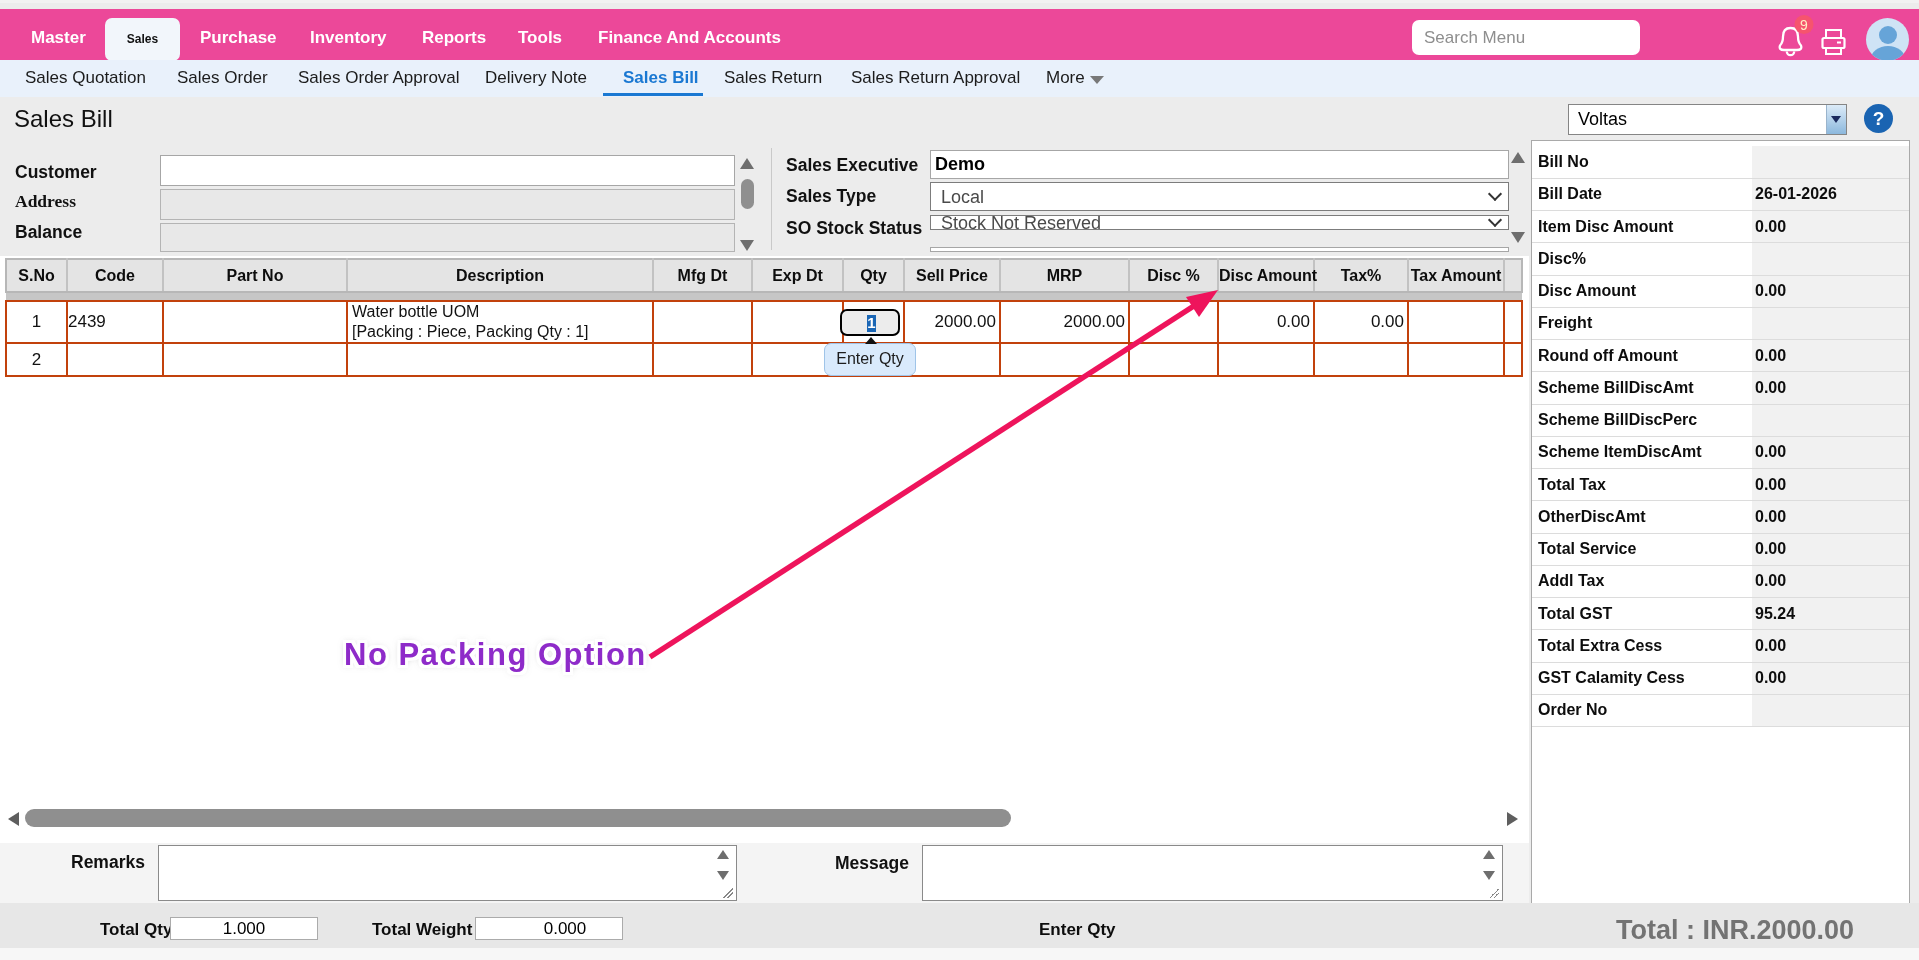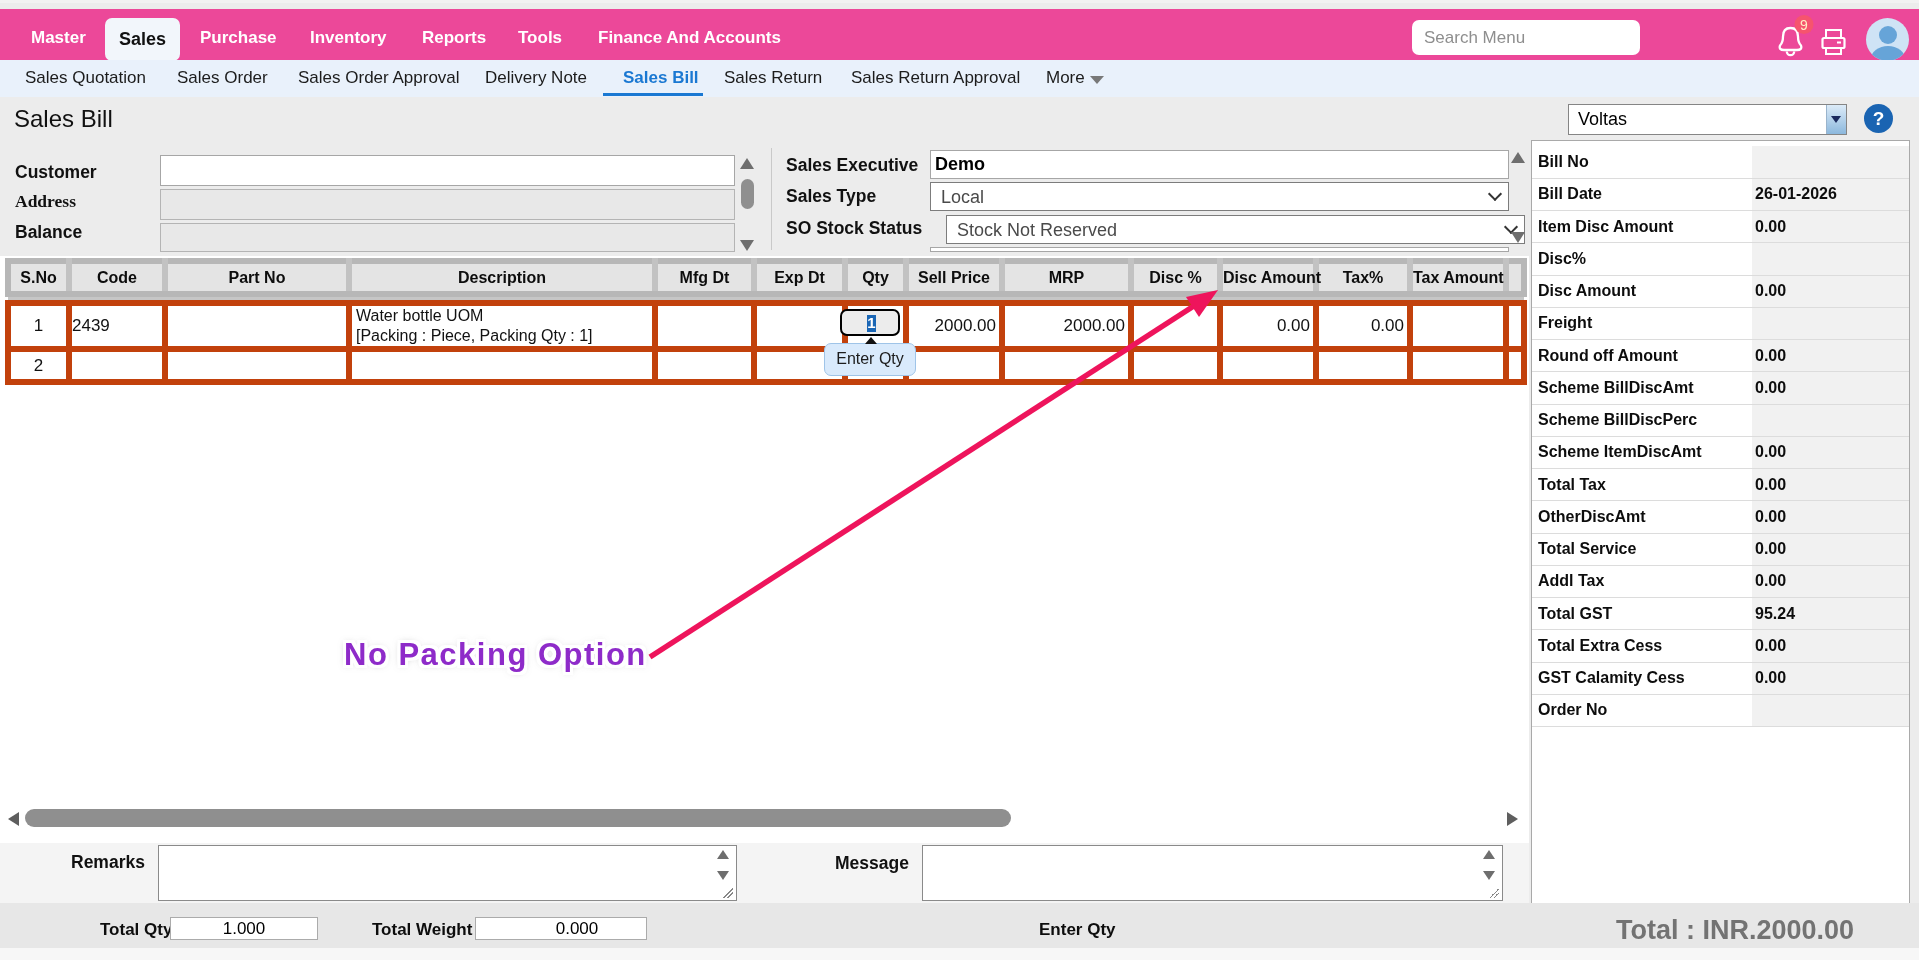--- a/index.html
+++ b/index.html
@@ -3,21 +3,21 @@
 <meta charset="utf-8">
 <style>
 * { margin:0; padding:0; box-sizing:border-box; }
 html,body { width:1919px; height:960px; overflow:hidden; }
 body { font-family:"Liberation Sans", sans-serif; background:#ececec; position:relative; }
 .abs { position:absolute; }
 
 #topstrip { left:0; top:0; width:1919px; height:3px; background:#f2f2f2; }
 #topnav { left:0; top:9px; width:1919px; height:57px; background:#ec4899; }
 .navitem { position:absolute; top:0; height:57px; line-height:57px; color:#fff; font-weight:bold; font-size:17px; }
-#salestab { position:absolute; left:105px; top:9px; width:75px; height:43px; background:#f2f6fb; border-radius:7px; text-align:center; line-height:43px; color:#111; font-weight:bold; font-size:18px; }
+#salestab { position:absolute; left:105px; top:9px; width:75px; height:43px; background:#f2f6fb; border-radius:7px; text-align:center; line-height:43px; color:#111; font-weight:bold; font-size:12px; }
 #searchbox { position:absolute; left:1412px; top:11px; width:228px; height:35px; background:#fff; border-radius:7px; }
 #searchbox span { position:absolute; left:12px; top:0; line-height:35px; color:#8e8e8e; font-size:17px; }
 
 #subnav { left:0; top:60px; width:1919px; height:37px; background:#e9f1fb; }
 .sub { position:absolute; top:0; height:37px; line-height:36px; color:#1c1c1c; font-size:17px; }
 .sub.active { color:#1a78d2; font-weight:bold; }
 #subline { position:absolute; left:603px; top:33px; width:100px; height:3px; background:#1a78d2; }
 
 #title { left:14px; top:105px; font-size:24px; font-weight:400; color:#111; }
 #voltas { left:1568px; top:104px; width:279px; height:31px; background:#fff; border:1px solid #858585; }
@@ -33,21 +33,21 @@
 .input.grey { background:#e8e8e8; border:1px solid #b4b4b4; }
 .selbox { position:absolute; background:#fff; border:1px solid #7c7c7c; font-size:18px; color:#4a4a4a; }
 .selbox span { position:absolute; left:10px; top:50%; transform:translateY(-50%);text-align:right; }
 .chev { position:absolute; right:8px; top:50%; width:10px; height:10px; margin-top:-8px; border-right:2px solid #333; border-bottom:2px solid #333; transform:rotate(45deg); }
 
 .tri-up { position:absolute; width:0; height:0; border-left:7px solid transparent; border-right:7px solid transparent; border-bottom:11px solid #6e6e6e; }
 .tri-down { position:absolute; width:0; height:0; border-left:7px solid transparent; border-right:7px solid transparent; border-top:11px solid #6e6e6e; }
 .vthumb { position:absolute; background:#8f8f8f; border-radius:7px; }
 
 #mtable { border-collapse:collapse; table-layout:fixed; width:1516px; background:#fff; }
-#mtable th, #mtable td { border:6px solid #c2410c; overflow:hidden; white-space:nowrap; }
+#mtable th, #mtable td { border:2px solid #c2410c; overflow:hidden; white-space:nowrap; }
 #mtable .hrow th { height:33px; background:#e4e4e4; overflow:visible; font-size:16px; font-weight:bold; color:#0d0d0d; border-color:#c2c2c2; border-top-color:#b7b7b7; border-bottom-color:#b7b7b7; }
 #mtable .hrow th:first-child { border-left-color:#b7b7b7; }
 #mtable .hrow th:last-child { border-right-color:#b7b7b7; }
 #mtable .greybar td { height:9px; background:#c6c6c6; border-left:none; border-right:none; }
 #mtable .r1 td { height:42px; font-size:17px; color:#111; }
 #mtable .r2 td { height:33px; font-size:17px; color:#111; }
 #mtable td.c { text-align:center; }
 #mtable td.l { text-align:left; }
 #mtable td.r { text-align:right; padding-right:3px; }
 #mtable td.desc { font-size:16px; line-height:20px; padding-left:4px; }
@@ -141,21 +141,21 @@
 <span class="flabel" style="left:786px;top:155px;">Sales Executive</span>
 <span class="flabel" style="left:786px;top:186px;">Sales Type</span>
 <span class="flabel" style="left:786px;top:218px;">SO Stock Status</span>
 <div class="input" style="left:930px;top:150px;width:579px;height:29px;font-weight:bold;font-size:18px;color:#000;">
     <span style="position:absolute;left:4px;top:3px;">Demo</span>
   </div>
 <div class="selbox" style="left:930px;top:182px;width:579px;height:29px;">
     <span>Local</span>
     <i class="chev"></i>
   </div>
-<div class="selbox" style="left:930px;top:215px;width:579px;height:29px;margin-left:16px;">
+<div class="selbox" style="left:930px;top:215px;width:579px;height:15px;">
     <span>Stock Not Reserved</span>
     <i class="chev"></i>
   </div>
 <div class="input" style="left:930px;top:247px;width:579px;height:5px;"></div>
 
 <div class="tri-up" style="left:1511px;top:152px;"></div>
 <div class="tri-down" style="left:1511px;top:232px;"></div>
 
 <table id="mtable" class="abs" style="left:5px;top:258px;">
   <colgroup>
@@ -333,16 +333,16 @@
 <div class="ta-down" style="left:717px;top:871px;"></div>
 <div class="ta-grip" style="left:723px;top:888px;"></div>
 <div class="ta-up" style="left:1483px;top:850px;"></div>
 <div class="ta-down" style="left:1483px;top:871px;"></div>
 <div class="ta-grip" style="left:1489px;top:888px;"></div>
 
 <div class="abs" id="bottombar"></div>
 <span class="blabel" style="left:100px;top:920px;">Total Qty</span>
 <div class="binput" style="left:170px;top:917px;width:148px;">1.000</div>
 <span class="blabel" style="left:372px;top:920px;">Total Weight</span>
-<div class="binput" style="left:475px;top:917px;width:172px;padding-left:32px;">0.000</div>
+<div class="binput" style="left:475px;top:917px;width:148px;padding-left:32px;">0.000</div>
 <span class="blabel" style="left:1039px;top:920px;">Enter Qty</span>
 <div class="abs" id="grandtotal">Total : INR.2000.00</div>
 <div class="abs" id="bottomstrip"></div>
 
 </body></html>

